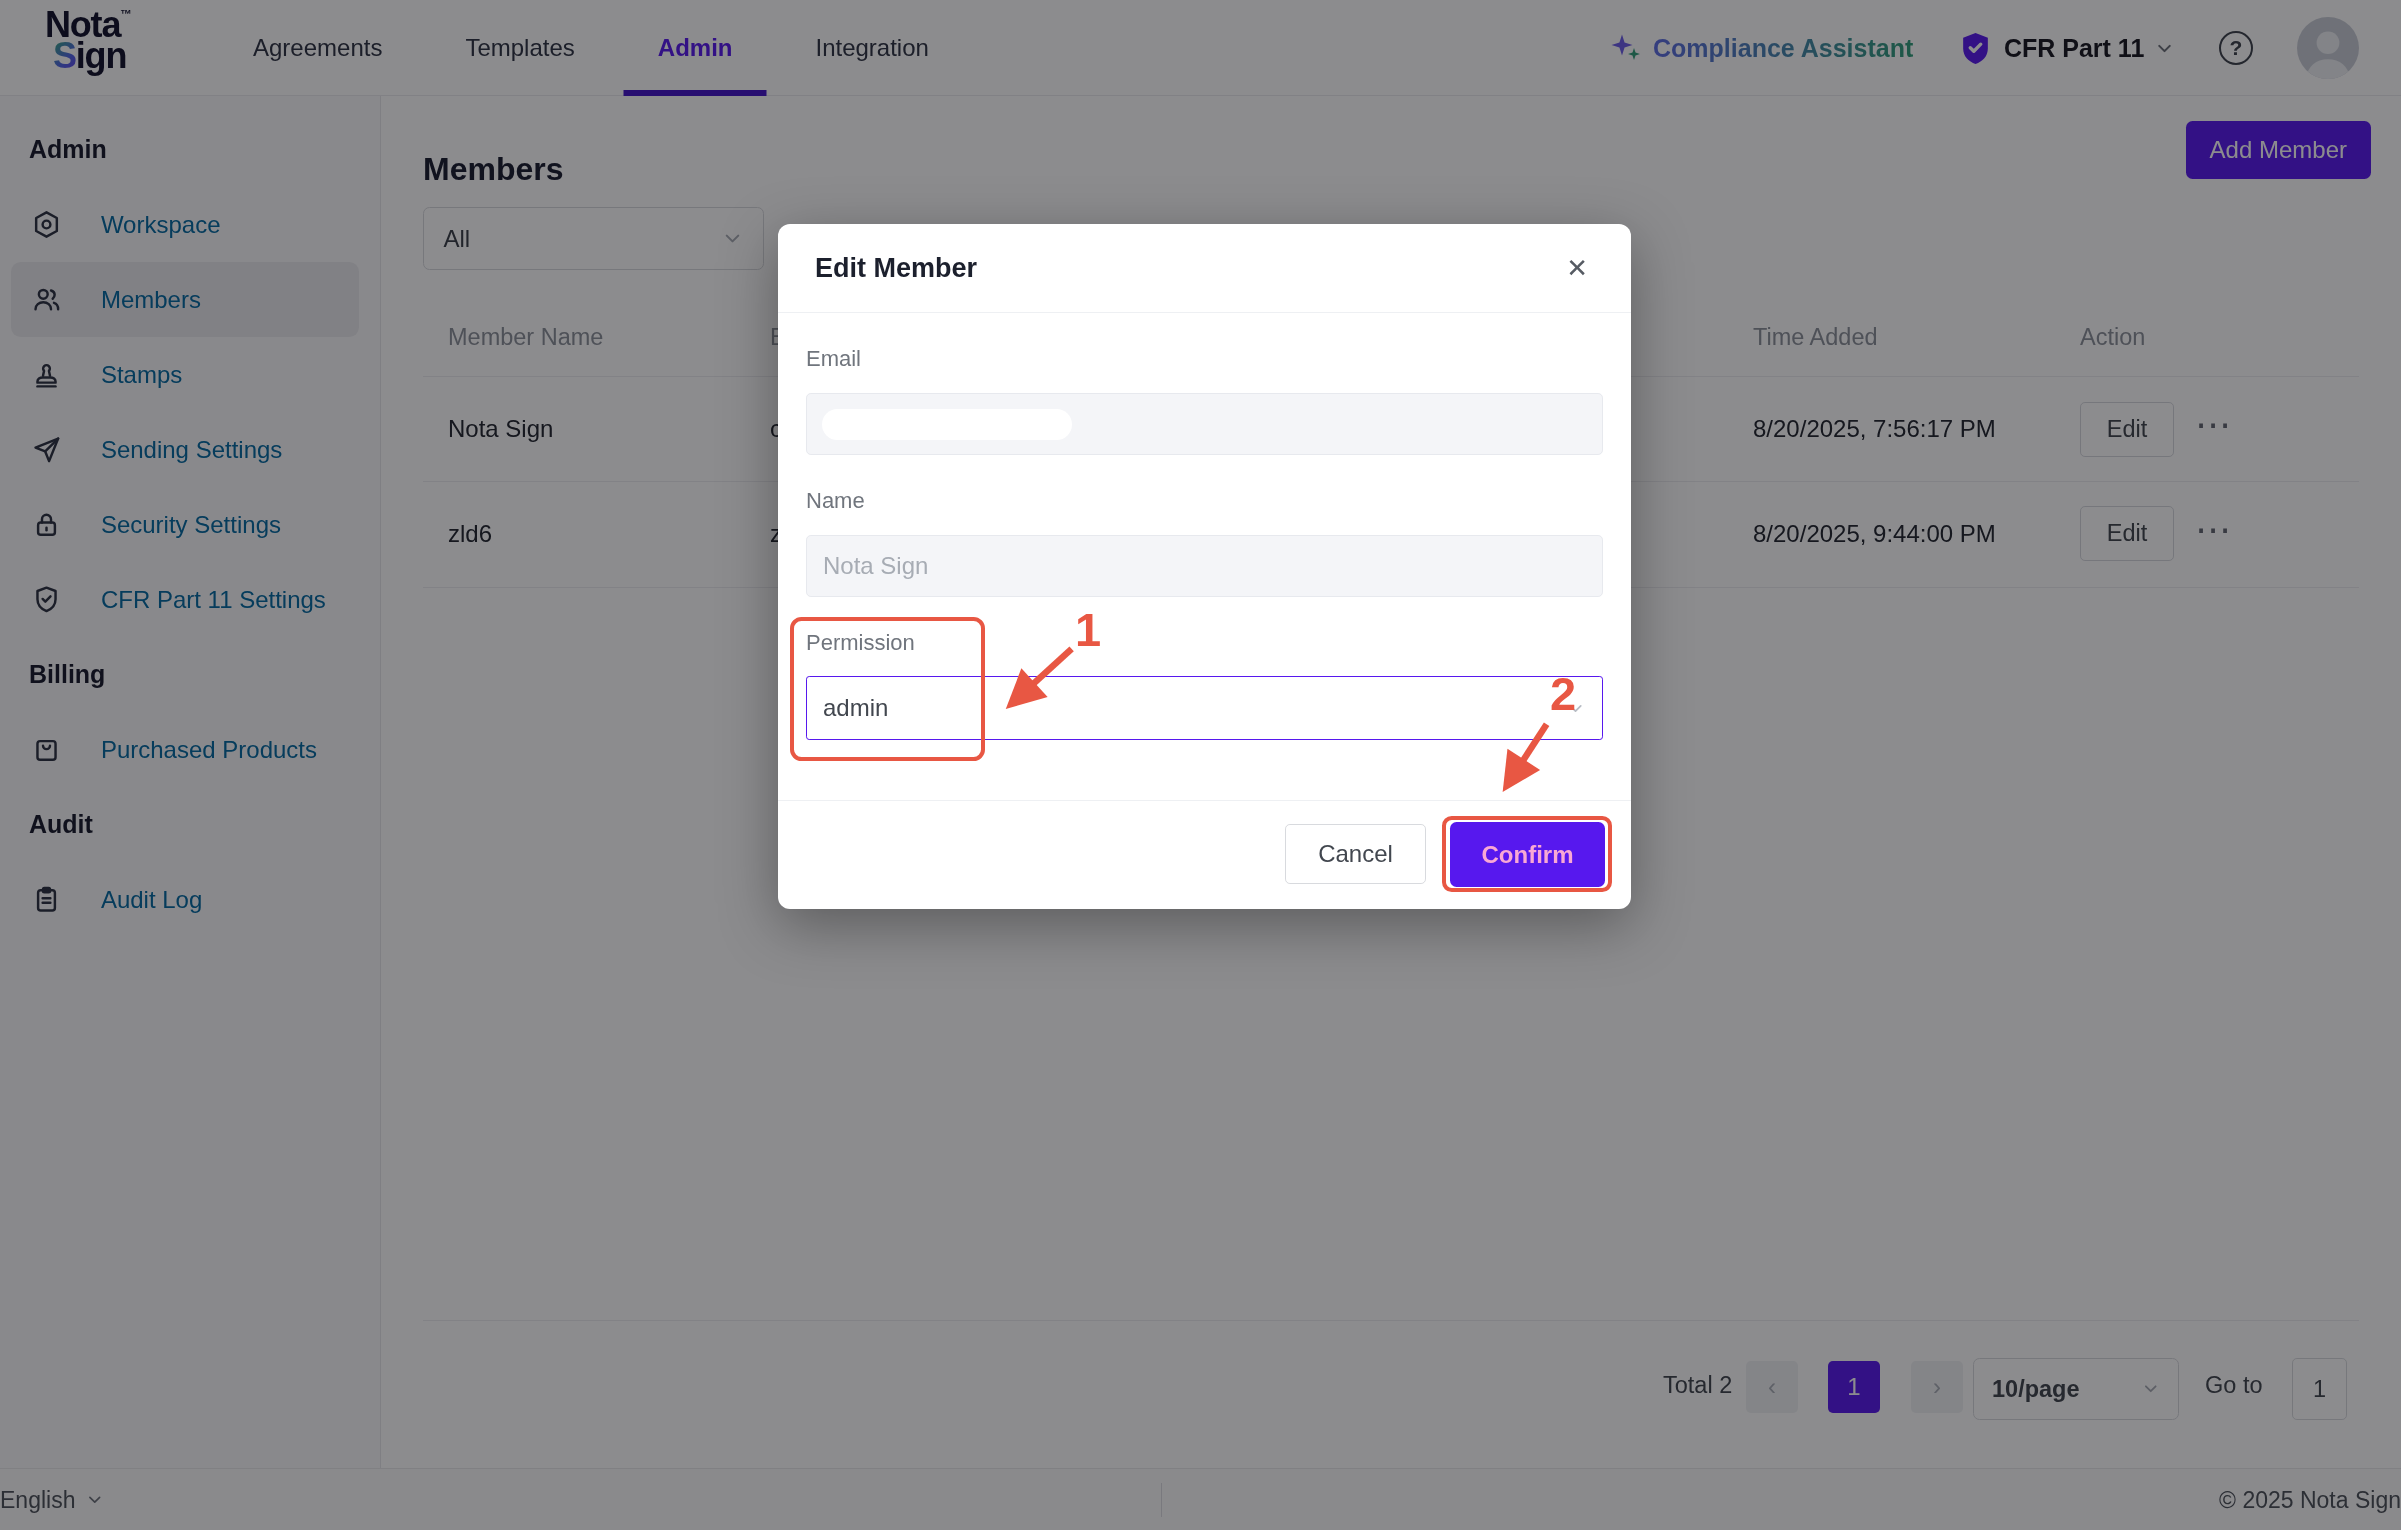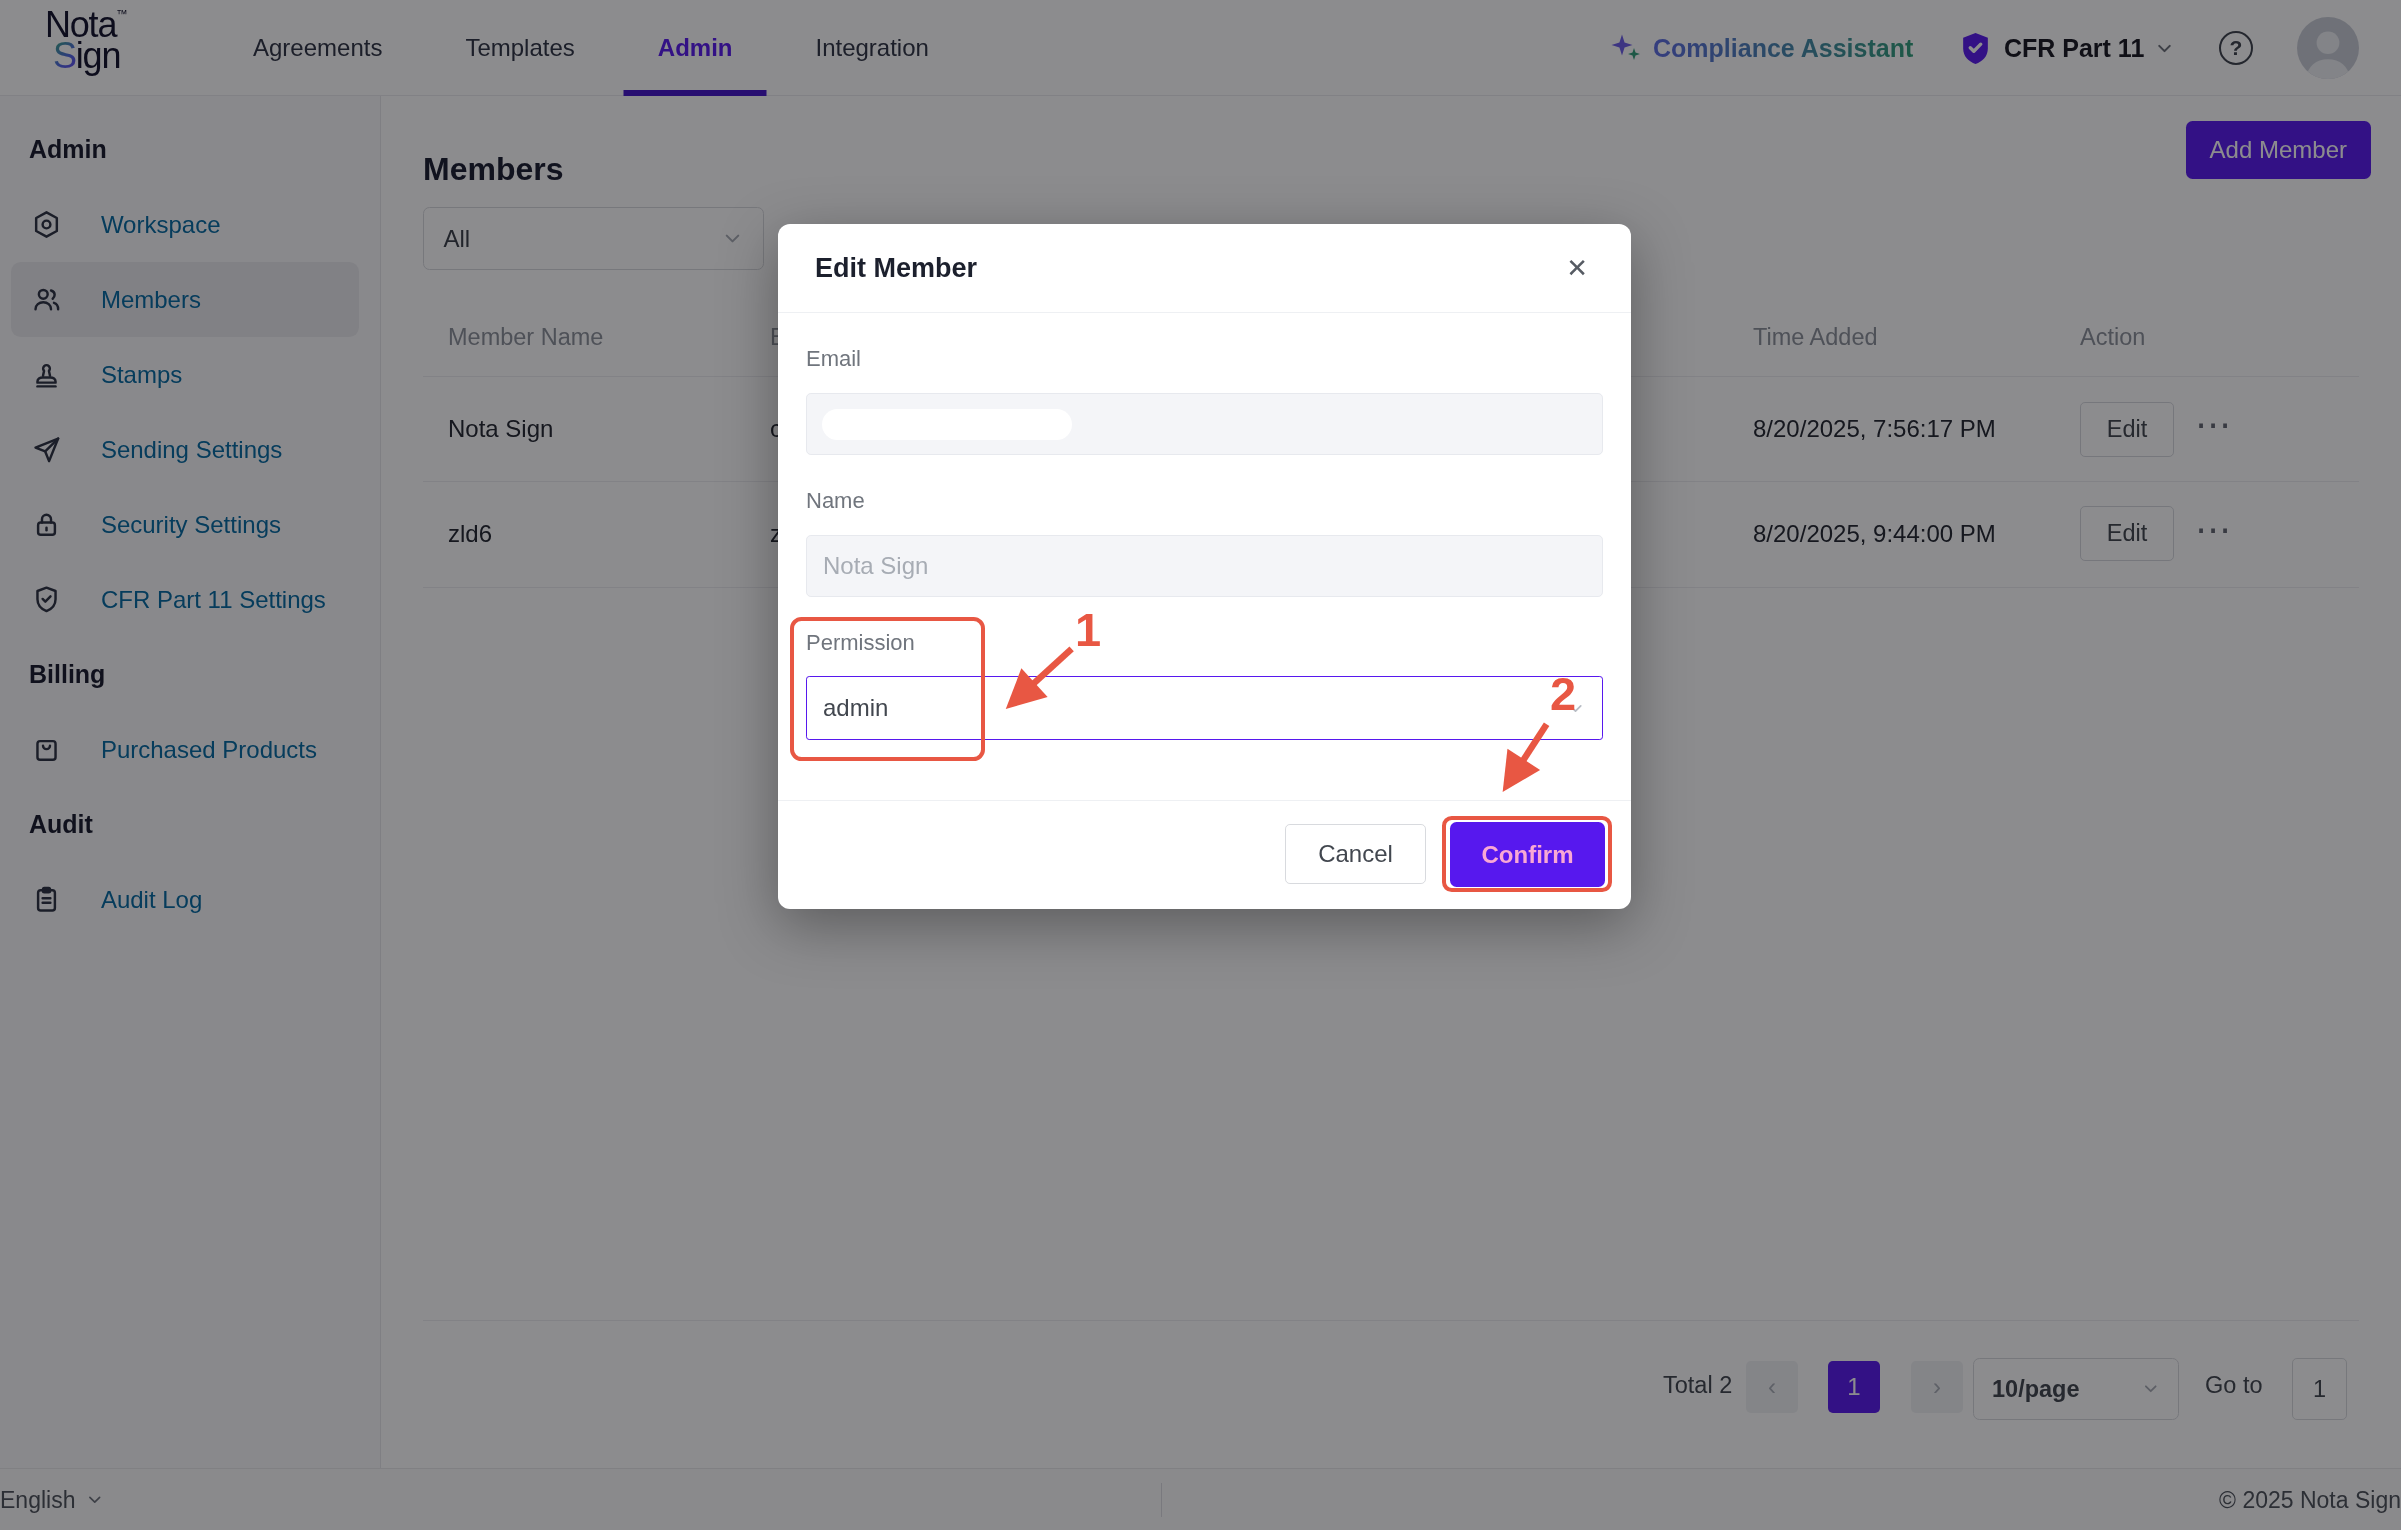--- a/index.html
+++ b/index.html
@@ -2,21 +2,21 @@
 <html style="font-size:13px"><head>
 <meta charset="utf-8">
 <style>
   html,body{margin:0;padding:0;background:#606065;}
   *{box-sizing:border-box;}
   #screen{position:relative;width:2401px;height:1531px;overflow:hidden;background:#fff;
           font-family:"Liberation Sans","DejaVu Sans",sans-serif;color:#1c2030;}
 
   
   .hdr{position:absolute;top:0;left:0;right:0;height:96px;background:#fff;border-bottom:0.8px solid #ebebee;z-index:10;}
-  .logo{position:absolute;left:45px;top:9.7px;font-weight:400;font-size:36px;line-height:0.86;
+  .logo{position:absolute;left:45px;top:9.7px;font-weight:700;font-size:36px;line-height:0.86;
         letter-spacing:-1.2px;color:#10102a;}
   .logo .tm{font-size:11.4px;vertical-align:top;letter-spacing:0;}
   .logo .l2{padding-left:8px;}
   .logo .grad-s{background:linear-gradient(135deg,#35a87e 10%,#4f63e6 60%,#6a3df0 100%);
         -webkit-background-clip:text;background-clip:text;color:transparent;}
   .nav{position:absolute;left:253px;top:0;height:96px;display:flex;gap:83px;}
   .nav-item{height:96px;display:flex;align-items:center;font-size:24px;color:#2d3242;font-weight:500;position:relative;cursor:pointer;}
   .nav-item.active{color:#5718ee;font-weight:600;}
   .nav-item.active::after{content:"";position:absolute;bottom:0;left:50%;transform:translateX(-50%);
         width:143px;height:5.7px;background:#4314c9;}

